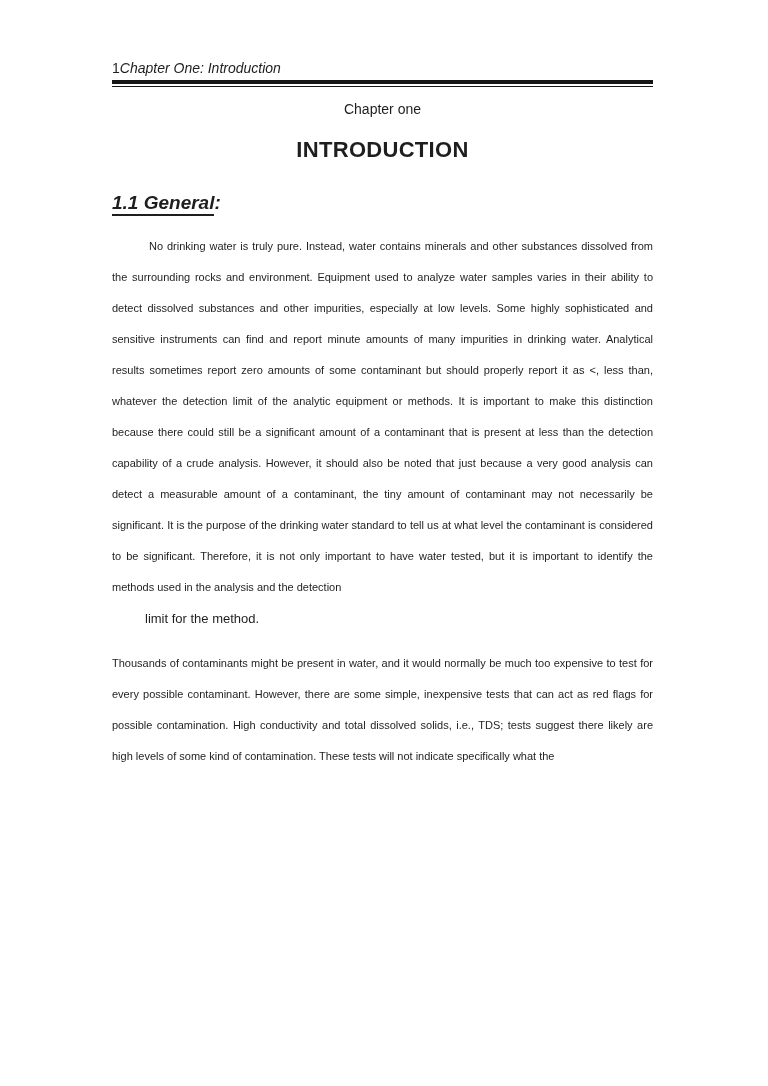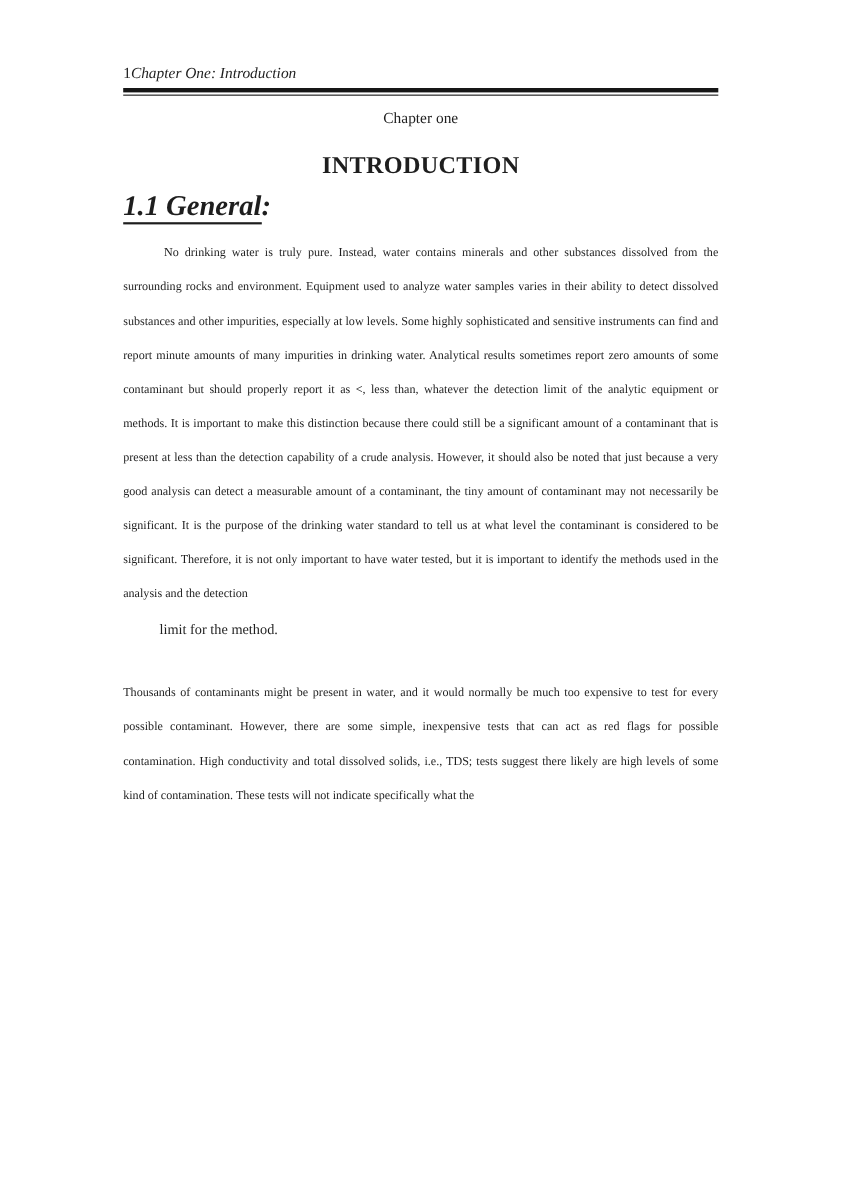--- a/index.html
+++ b/index.html
@@ -7,21 +7,21 @@
     padding: 0;
     background: #ffffff;
   }
   .page {
     position: relative;
     box-sizing: border-box;
     width: 768px;
     height: 1086px;
     background: #ffffff;
     color: #1e1e1e;
-    font-family: Liberation Serif, serif;
+    font-family: Liberation Sans, sans-serif;
     padding: 58px 115px 0 112px;
     overflow: hidden;
   }
   .header-text {
     font-size: 14px;
     line-height: 20px;
     font-style: italic;
     white-space: nowrap;
   }
   .header-text .pagenum {
@@ -41,25 +41,25 @@
   }
   .chapter-heading {
     text-align: center;
     font-size: 22px;
     line-height: 26px;
     font-weight: bold;
     margin-top: 15px;
     letter-spacing: 0.3px;
   }
   .section-heading {
-    font-size: 26px;
+    font-size: 19px;
     line-height: 24px;
     font-weight: bold;
     font-style: italic;
-    margin-top: 12px;
+    margin-top: 28px;
   }
   .section-heading .underlined {
     border-bottom: 2px solid #1e1e1e;
     padding-bottom: 1px;
   }
   .body-para {
     margin: 0;
     font-size: 11px;
     line-height: 31px;
     text-align: justify;
@@ -68,21 +68,21 @@
   .para1 {
     margin-top: 16px;
     text-indent: 37px;
   }
   .hang-line {
     font-size: 13px;
     line-height: 31px;
     padding-left: 33px;
   }
   .para2 {
-    margin-top: 28px;
+    margin-top: 14px;
   }
 </style>
 </head>
 <body>
 
 <div class="page">
 
   <div class="header">
     <div class="header-text"><span class="pagenum">1</span><span class="running">Chapter One: Introduction</span></div>
     <div class="header-rule"></div>

